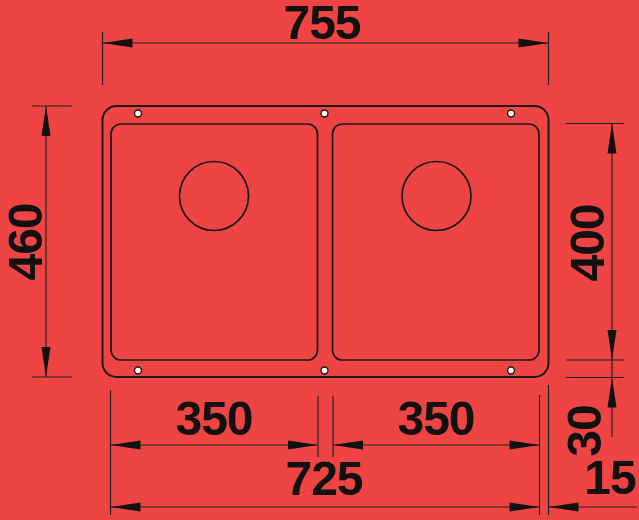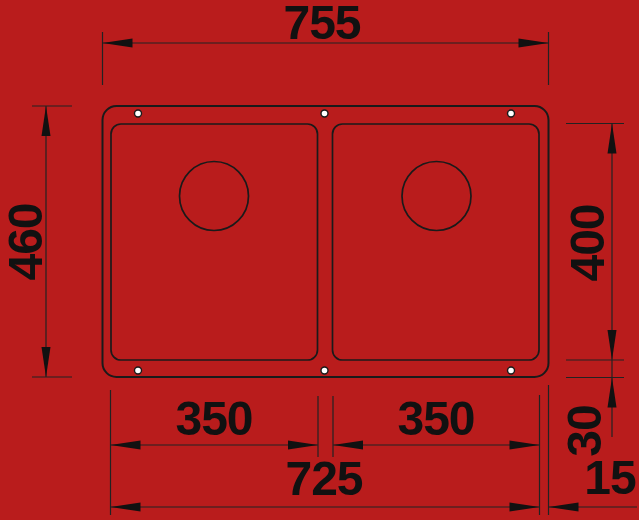--- a/index.html
+++ b/index.html
@@ -4,21 +4,21 @@
 <style>
   html, body {
     margin: 0;
     padding: 0;
     background: #ffffff;
   }
   .canvas {
     position: relative;
     width: 639px;
     height: 520px;
-    background: #b91c1c;
+    background: #ef4444;
     overflow: hidden;
   }
   svg { display: block; }
   .outline {
     fill: none;
     stroke: #1a1a1a;
     stroke-width: 2;
   }
   .outline-thin {
     fill: none;

